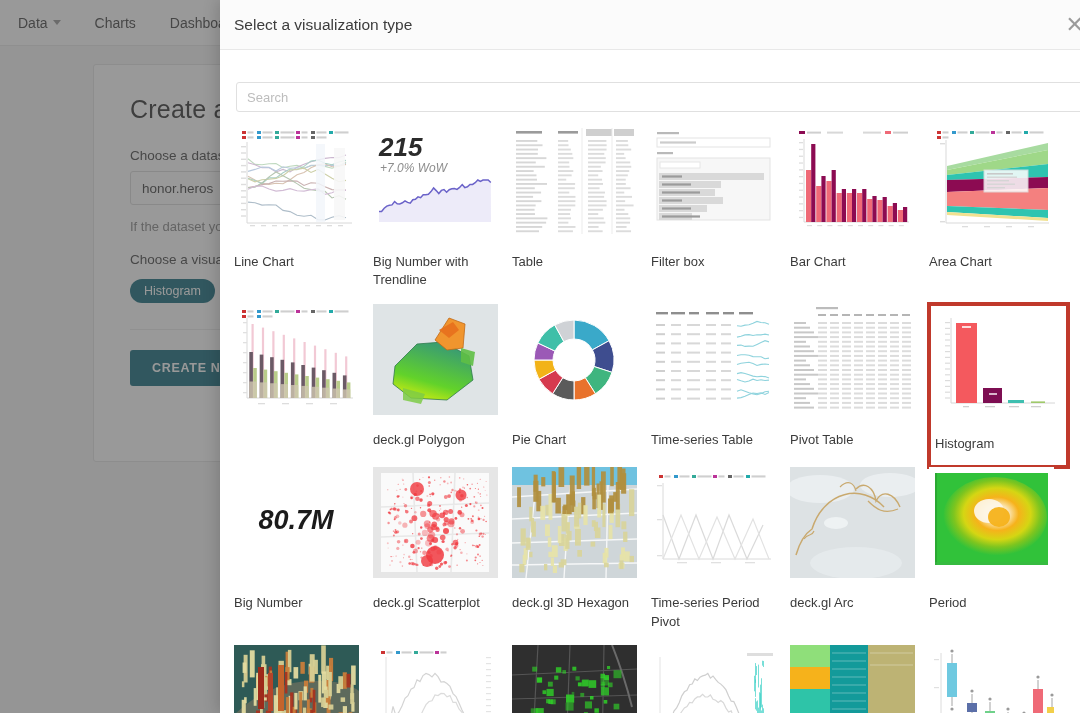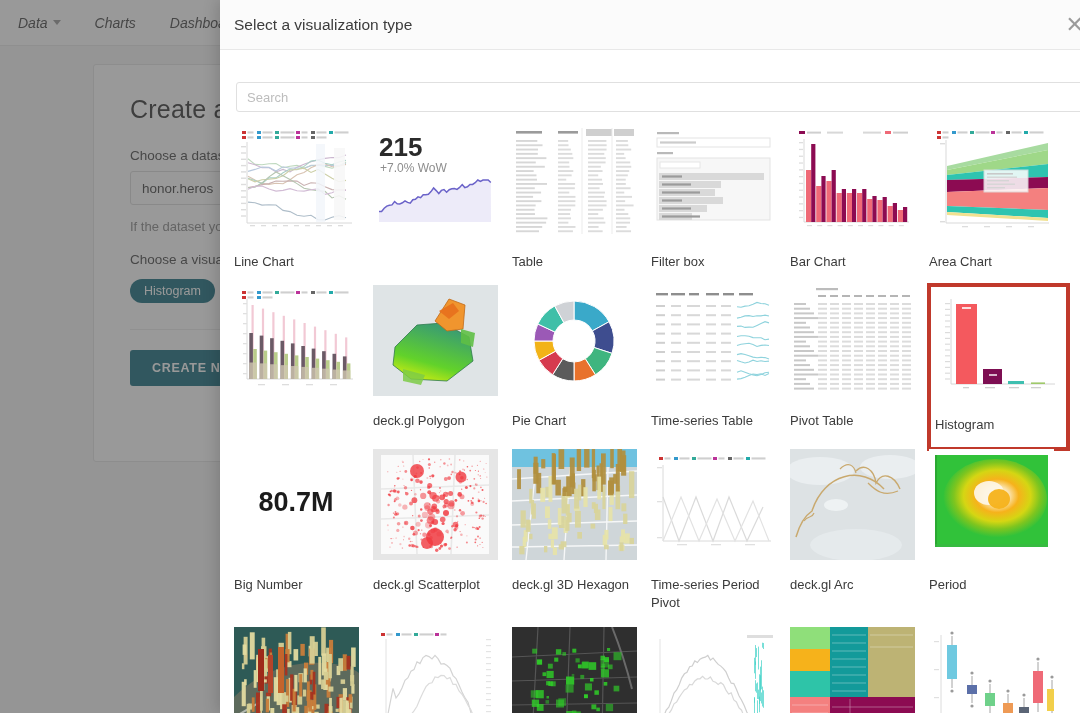--- a/index.html
+++ b/index.html
@@ -21,21 +21,20 @@
     background: #ffffff;
     border-bottom: 1px solid #e8e8e8;
     display: flex; align-items: center;
     padding-left: 18px;
     gap: 34px;
   }
   .nav-item {
     font-size: 14px; color: #484848;
     display: flex; align-items: center; gap: 5px;
     white-space: nowrap;
-    font-style: italic;
   }
   .caret {
     width: 0; height: 0;
     border-left: 4px solid transparent;
     border-right: 4px solid transparent;
     border-top: 5px solid #9a9a9a;
     display: inline-block;
   }
 
   #create-panel {
@@ -150,20 +149,21 @@
   .viz-cell {
     width: 139px;
     padding: 0 7px 14px 0;
     position: relative;
   }
   .viz-thumb-box {
     width: 125px; height: 111px;
     display: flex; align-items: center; justify-content: center;
     overflow: hidden;
     background: #ffffff;
+    font-style: italic;
   }
   .viz-label {
     font-size: 13px; color: #3b3b3b;
     margin-top: 16px; line-height: 1.42;
     width: 122px;
   }
   .viz-cell.selected {
     outline: 2px solid #c0392b;
     outline-offset: 0px;
     border: 2px solid #c0392b;
@@ -312,20 +312,21 @@
         <div class="viz-cell">
           <div class="viz-thumb-box">
             <svg width="125" height="111" viewBox="0 0 125 111">
     <rect width="125" height="111" fill="#fff"></rect>
     <text x="6" y="30" font-family="Liberation Sans, sans-serif" font-size="26" font-weight="bold" fill="#2b2b2b">215</text>
     <text x="7" y="46" font-family="Liberation Sans, sans-serif" font-size="12" fill="#8d8d8d">+7.0% WoW</text>
     <polygon points="6,96 6.0,85.5 8.6,85.5 11.2,82.3 13.8,80.1 16.4,79.3 19.0,78.9 21.6,75.5 24.2,77.7 26.8,77.9 29.4,76.8 32.0,74.9 34.6,76.4 37.2,77.1 39.8,73.7 42.4,73.2 45.0,70.9 47.6,71.7 50.2,68.8 52.8,68.8 55.4,68.3 58.0,65.6 60.6,62.0 63.2,64.6 65.8,67.5 68.4,64.4 71.0,63.6 73.6,66.3 76.2,63.7 78.8,62.7 81.4,62.6 84.0,63.4 86.6,61.4 89.2,58.6 91.8,61.6 94.4,60.8 97.0,58.5 99.6,58.4 102.2,56.7 104.8,54.0 107.4,55.5 110.0,54.0 112.6,54.0 115.2,54.0 117.8,56.5  118,96" fill="#e6e3f7" opacity=".7"></polygon>
     <polyline points="6.0,85.5 8.6,85.5 11.2,82.3 13.8,80.1 16.4,79.3 19.0,78.9 21.6,75.5 24.2,77.7 26.8,77.9 29.4,76.8 32.0,74.9 34.6,76.4 37.2,77.1 39.8,73.7 42.4,73.2 45.0,70.9 47.6,71.7 50.2,68.8 52.8,68.8 55.4,68.3 58.0,65.6 60.6,62.0 63.2,64.6 65.8,67.5 68.4,64.4 71.0,63.6 73.6,66.3 76.2,63.7 78.8,62.7 81.4,62.6 84.0,63.4 86.6,61.4 89.2,58.6 91.8,61.6 94.4,60.8 97.0,58.5 99.6,58.4 102.2,56.7 104.8,54.0 107.4,55.5 110.0,54.0 112.6,54.0 115.2,54.0 117.8,56.5 " fill="none" stroke="#6b63c9" stroke-width="1.5"></polyline>
   </svg>
           </div>
+          <div class="viz-label">Big Number with Trendline</div>
         </div>
         <div class="viz-cell">
           <div class="viz-thumb-box">
             <svg width="125" height="111" viewBox="0 0 125 111">
     <rect width="125" height="111" fill="#fff"></rect>
     <rect x="4" y="5" width="26" height="2.6" fill="#9b9b9b"></rect>
     <rect x="46" y="5" width="20" height="2.6" fill="#9b9b9b"></rect>
     <rect x="74" y="3" width="26" height="7" fill="#cfcfcf"></rect>
     <rect x="102" y="3" width="20" height="7" fill="#cfcfcf"></rect>
     <rect x="4" y="14" width="21.294924554183815" height="1.9" fill="#d7d7d7"></rect>

